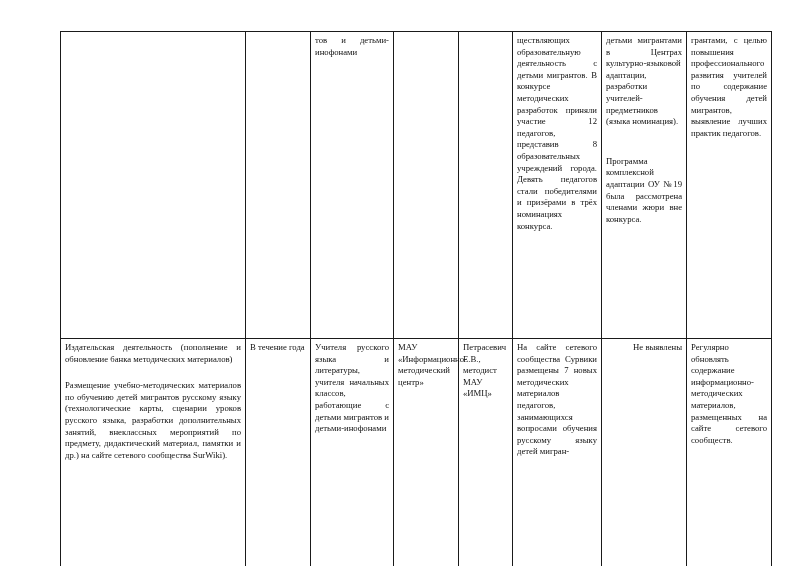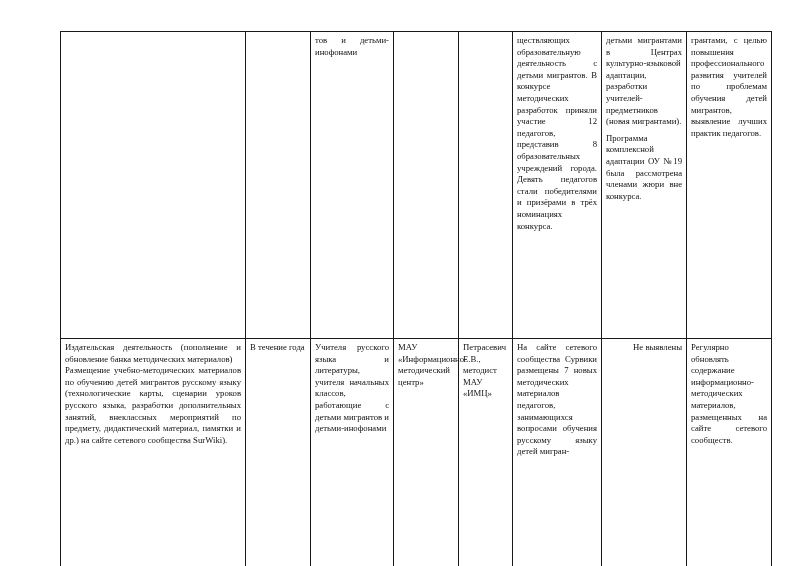--- a/index.html
+++ b/index.html
@@ -48,21 +48,21 @@
   col.c6 { width: 89px; }
   col.c7 { width: 85px; }
   col.c8 { width: 85px; }
 
   .cell-p {
     margin: 0 0 0 0;
     text-align: justify;
     text-justify: inter-word;
   }
   .cell-p + .cell-p {
-    margin-top: 5px;
+    margin-top: 28px;
   }
   .center {
     text-align: left;
   }
   .left {
     text-align: right;
   }
   .bold {
     font-weight: normal;
   }
@@ -99,32 +99,32 @@
         <td>
           <div class="cell-p"></div>
         </td>
         <td>
           <div class="cell-p"></div>
         </td>
         <td>
           <div class="cell-p">ществляющих образовательную деятельность с детьми мигрантов. В конкурсе методических разработок приняли участие 12 педагогов, представив 8 образовательных учреждений города. Девять педагогов стали победителями и призёрами в трёх номинациях конкурса.</div>
         </td>
         <td>
-          <div class="cell-p">детьми мигрантами в Центрах культурно-языковой адаптации, разработки учителей-предметников (новая мигрантами).</div>
+          <div class="cell-p">детьми мигрантами в Центрах культурно-языковой адаптации, разработки учителей-предметников (языка номинация).</div>
           <div class="cell-p">Программа комплексной адаптации ОУ №19 была рассмотрена членами жюри вне конкурса.</div>
         </td>
         <td>
-          <div class="cell-p">грантами, с целью повышения профессионального развития учителей по проблемам обучения детей мигрантов, выявление лучших практик педагогов.</div>
+          <div class="cell-p">грантами, с целью повышения профессионального развития учителей по содержание обучения детей мигрантов, выявление лучших практик педагогов.</div>
         </td>
       </tr>
 
       <tr class="row2">
         <td>
           <div class="cell-p bold">Издательская деятельность (пополнение и обновление банка методических материалов)</div>
-          <div class="cell-p" style="margin-top:0">Размещение учебно-методических материалов по обучению детей мигрантов русскому языку (технологические карты, сценарии уроков русского языка, разработки дополнительных занятий, внеклассных мероприятий по предмету, дидактический материал, памятки и др.) на сайте сетевого сообщества SurWiki).</div>
+          <div class="cell-p" style="margin-top:15px">Размещение учебно-методических материалов по обучению детей мигрантов русскому языку (технологические карты, сценарии уроков русского языка, разработки дополнительных занятий, внеклассных мероприятий по предмету, дидактический материал, памятки и др.) на сайте сетевого сообщества SurWiki).</div>
         </td>
         <td>
           <div class="cell-p center">В течение года</div>
         </td>
         <td>
           <div class="cell-p">Учителя русского языка и литературы, учителя начальных классов, работающие с детьми мигрантов и детьми-инофонами</div>
         </td>
         <td>
           <div class="cell-p">МАУ «Информационно-методический центр»</div>
         </td>

